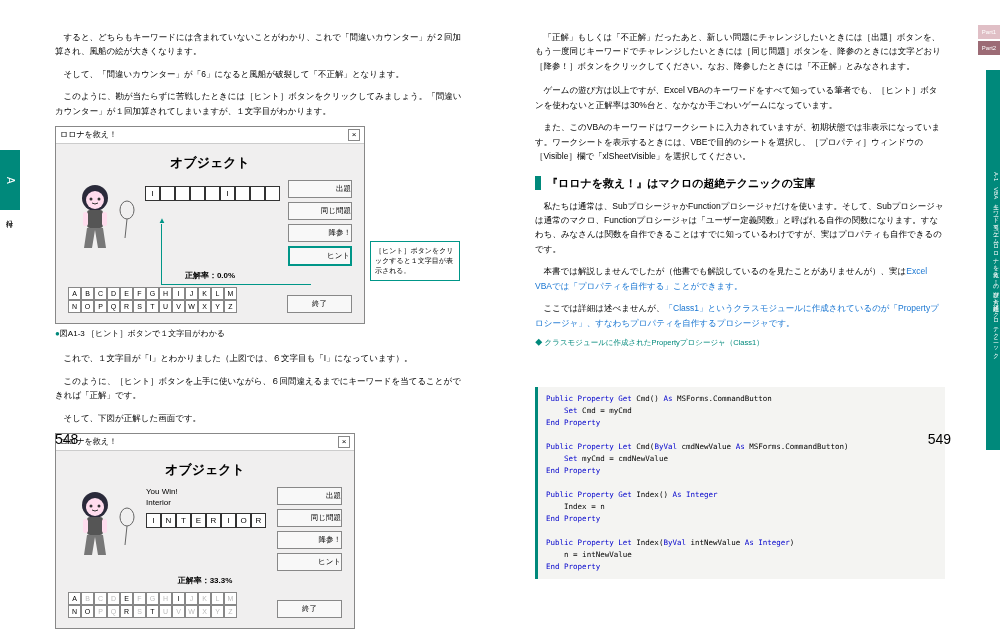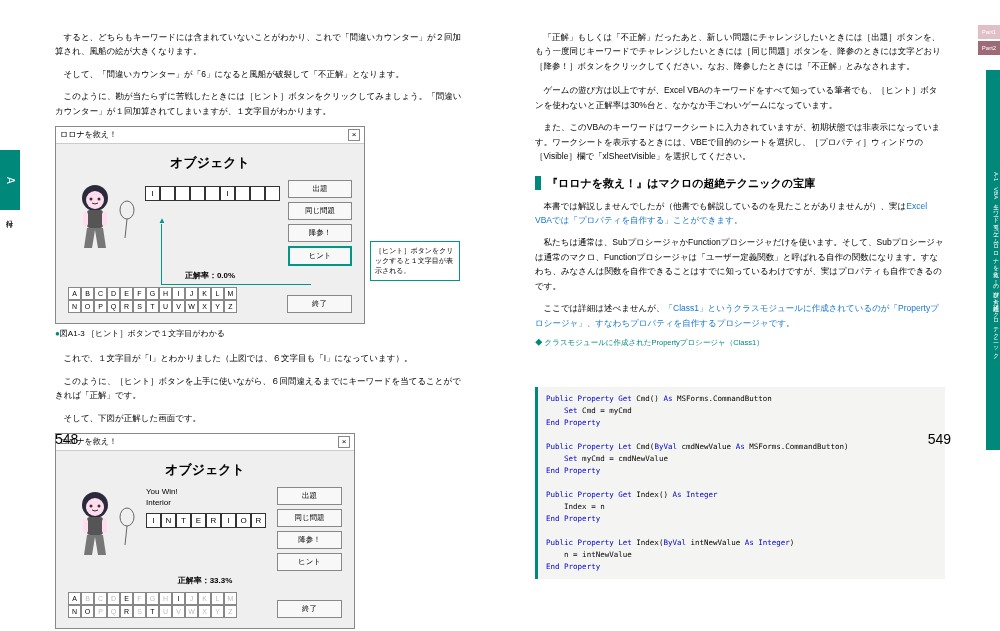--- a/index.html
+++ b/index.html
@@ -21,21 +21,21 @@
 .app-header { text-align: center; font-size: 13px; font-weight: bold; margin-bottom: 8px; }
 .app-main { display: flex; gap: 8px; }
 .char-area { width: 70px; display: flex; align-items: flex-start; }
 .char-svg { width: 55px; height: 75px; }
 .balloon-svg { width: 20px; height: 40px; margin-left: -6px; margin-top: 20px; }
 .center-area { flex: 1; }
 .status-line { font-size: 8px; margin-bottom: 2px; }
 .word-boxes { display: flex; margin: 6px 0; }
 .word-box { width: 15px; height: 15px; border: 1px solid #333; font-size: 8px; text-align: center; line-height: 13px; background: #fff; }
 .btn-area { display: flex; flex-direction: column; gap: 4px; width: 65px; }
-.app-btn { border: 1px solid #888; background: #f8f8f8; font-size: 7.5px; text-align: center; padding: 3px 0; }
+.app-btn { border: 1px solid #888; background: #f8f8f8; font-size: 7.5px; text-align: right; padding: 3px 0; }
 .app-btn.highlight { border: 2px solid #009688; }
 .accuracy { text-align: center; font-size: 8px; font-weight: bold; margin-top: 4px; }
 .alpha-grid { display: flex; flex-wrap: wrap; width: 172px; margin-top: 6px; }
 .alpha-cell { width: 13px; height: 13px; border: 1px solid #888; font-size: 7px; text-align: center; line-height: 11px; background: #fff; }
 .alpha-cell.dim { color: #bbb; }
 .end-btn { border: 1px solid #888; background: #f8f8f8; font-size: 7.5px; text-align: center; padding: 3px 4px; width: 65px; margin-left: auto; margin-top: 6px; }
 .fig-caption { font-size: 8px; margin: 4px 0 12px 0; }
 .fig-bullet { color: #00897b; }
 .callout { position: absolute; right: -95px; top: 115px; width: 90px; border: 1px solid #009688; background: #fff; font-size: 7px; padding: 4px; line-height: 1.4; }
 .arrow-line { position: absolute; width: 1px; background: #009688; }
@@ -249,22 +249,22 @@
 
   <p class="body-text">「正解」もしくは「不正解」だったあと、新しい問題にチャレンジしたいときには［出題］ボタンを、もう一度同じキーワードでチャレンジしたいときには［同じ問題］ボタンを、降参のときには文字どおり［降参！］ボタンをクリックしてください。なお、降参したときには「不正解」とみなされます。</p>
   <p class="body-text" style="margin-top:10px;">ゲームの遊び方は以上ですが、Excel VBAのキーワードをすべて知っている筆者でも、［ヒント］ボタンを使わないと正解率は30%台と、なかなか手ごわいゲームになっています。</p>
   <p class="body-text">また、このVBAのキーワードはワークシートに入力されていますが、初期状態では非表示になっています。ワークシートを表示するときには、VBEで目的のシートを選択し、［プロパティ］ウィンドウの［Visible］欄で「xlSheetVisible」を選択してください。</p>
 
   <div class="section-head">
     <div class="section-bar"></div>
     <span>『ロロナを救え！』はマクロの超絶テクニックの宝庫</span>
   </div>
 
+  <p class="body-text">私たちは通常は、SubプロシージャかFunctionプロシージャだけを使います。そして、Subプロシージャは通常のマクロ、Functionプロシージャは「ユーザー定義関数」と呼ばれる自作の関数になります。すなわち、みなさんは関数を自作できることはすでに知っているわけですが、実はプロパティも自作できるのです。</p>
   <p class="body-text"><span>本書では解説しませんでしたが（他書でも解説しているのを見たことがありませんが）、実は</span><span class="link-text">Excel VBAでは「プロパティを自作する」ことができます。</span></p>
-  <p class="body-text">私たちは通常は、SubプロシージャかFunctionプロシージャだけを使います。そして、Subプロシージャは通常のマクロ、Functionプロシージャは「ユーザー定義関数」と呼ばれる自作の関数になります。すなわち、みなさんは関数を自作できることはすでに知っているわけですが、実はプロパティも自作できるのです。</p>
   <p class="body-text"><span>ここでは詳細は述べませんが、</span><span class="link-text">「Class1」というクラスモジュールに作成されているのが「Propertyプロシージャ」、すなわちプロパティを自作するプロシージャです。</span></p>
 
   <div class="code-head">クラスモジュールに作成されたPropertyプロシージャ（Class1）</div>
   <div class="code-block" id="codeblock"><span class="kw-blue">Public</span> <span class="kw-blue">Property</span> <span class="kw-blue">Get</span> Cmd() <span class="kw-blue">As</span> MSForms.CommandButton
     <span class="kw-blue">Set</span> Cmd = myCmd
 <span class="kw-blue">End</span> <span class="kw-blue">Property</span>
 
 <span class="kw-blue">Public</span> <span class="kw-blue">Property</span> <span class="kw-blue">Let</span> Cmd(<span class="kw-blue">ByVal</span> cmdNewValue <span class="kw-blue">As</span> MSForms.CommandButton)
     <span class="kw-blue">Set</span> myCmd = cmdNewValue
 <span class="kw-blue">End</span> <span class="kw-blue">Property</span>

